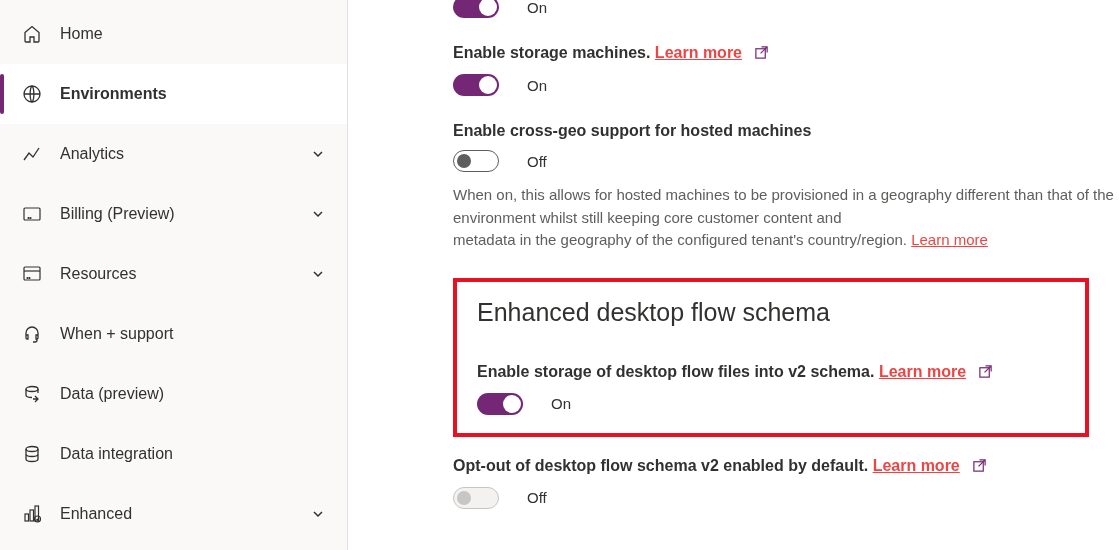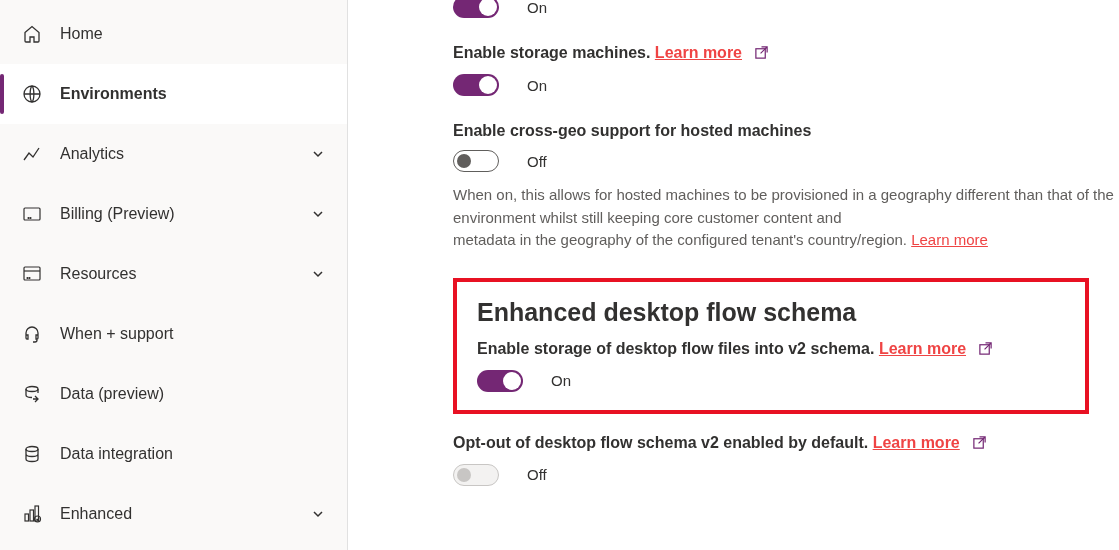--- a/index.html
+++ b/index.html
@@ -121,22 +121,22 @@
     }
     .ext-icon svg { width: 15px; height: 15px; }
     .section-box {
       border: 4px solid #e81123;
       padding: 16px 20px 18px 20px;
       margin-bottom: 20px;
       margin-right: 30px;
     }
     .section-box .section-title {
       font-size: 25px;
-      font-weight: 700;
-      margin-bottom: 13px;
+      font-weight: 400;
+      margin-bottom: 36px;
       color: #323130;
     }
     .setting-label-row {
       font-size: 16px;
       font-weight: 600;
       margin-bottom: 10px;
     }
   </style>
 </head>
 <body>

